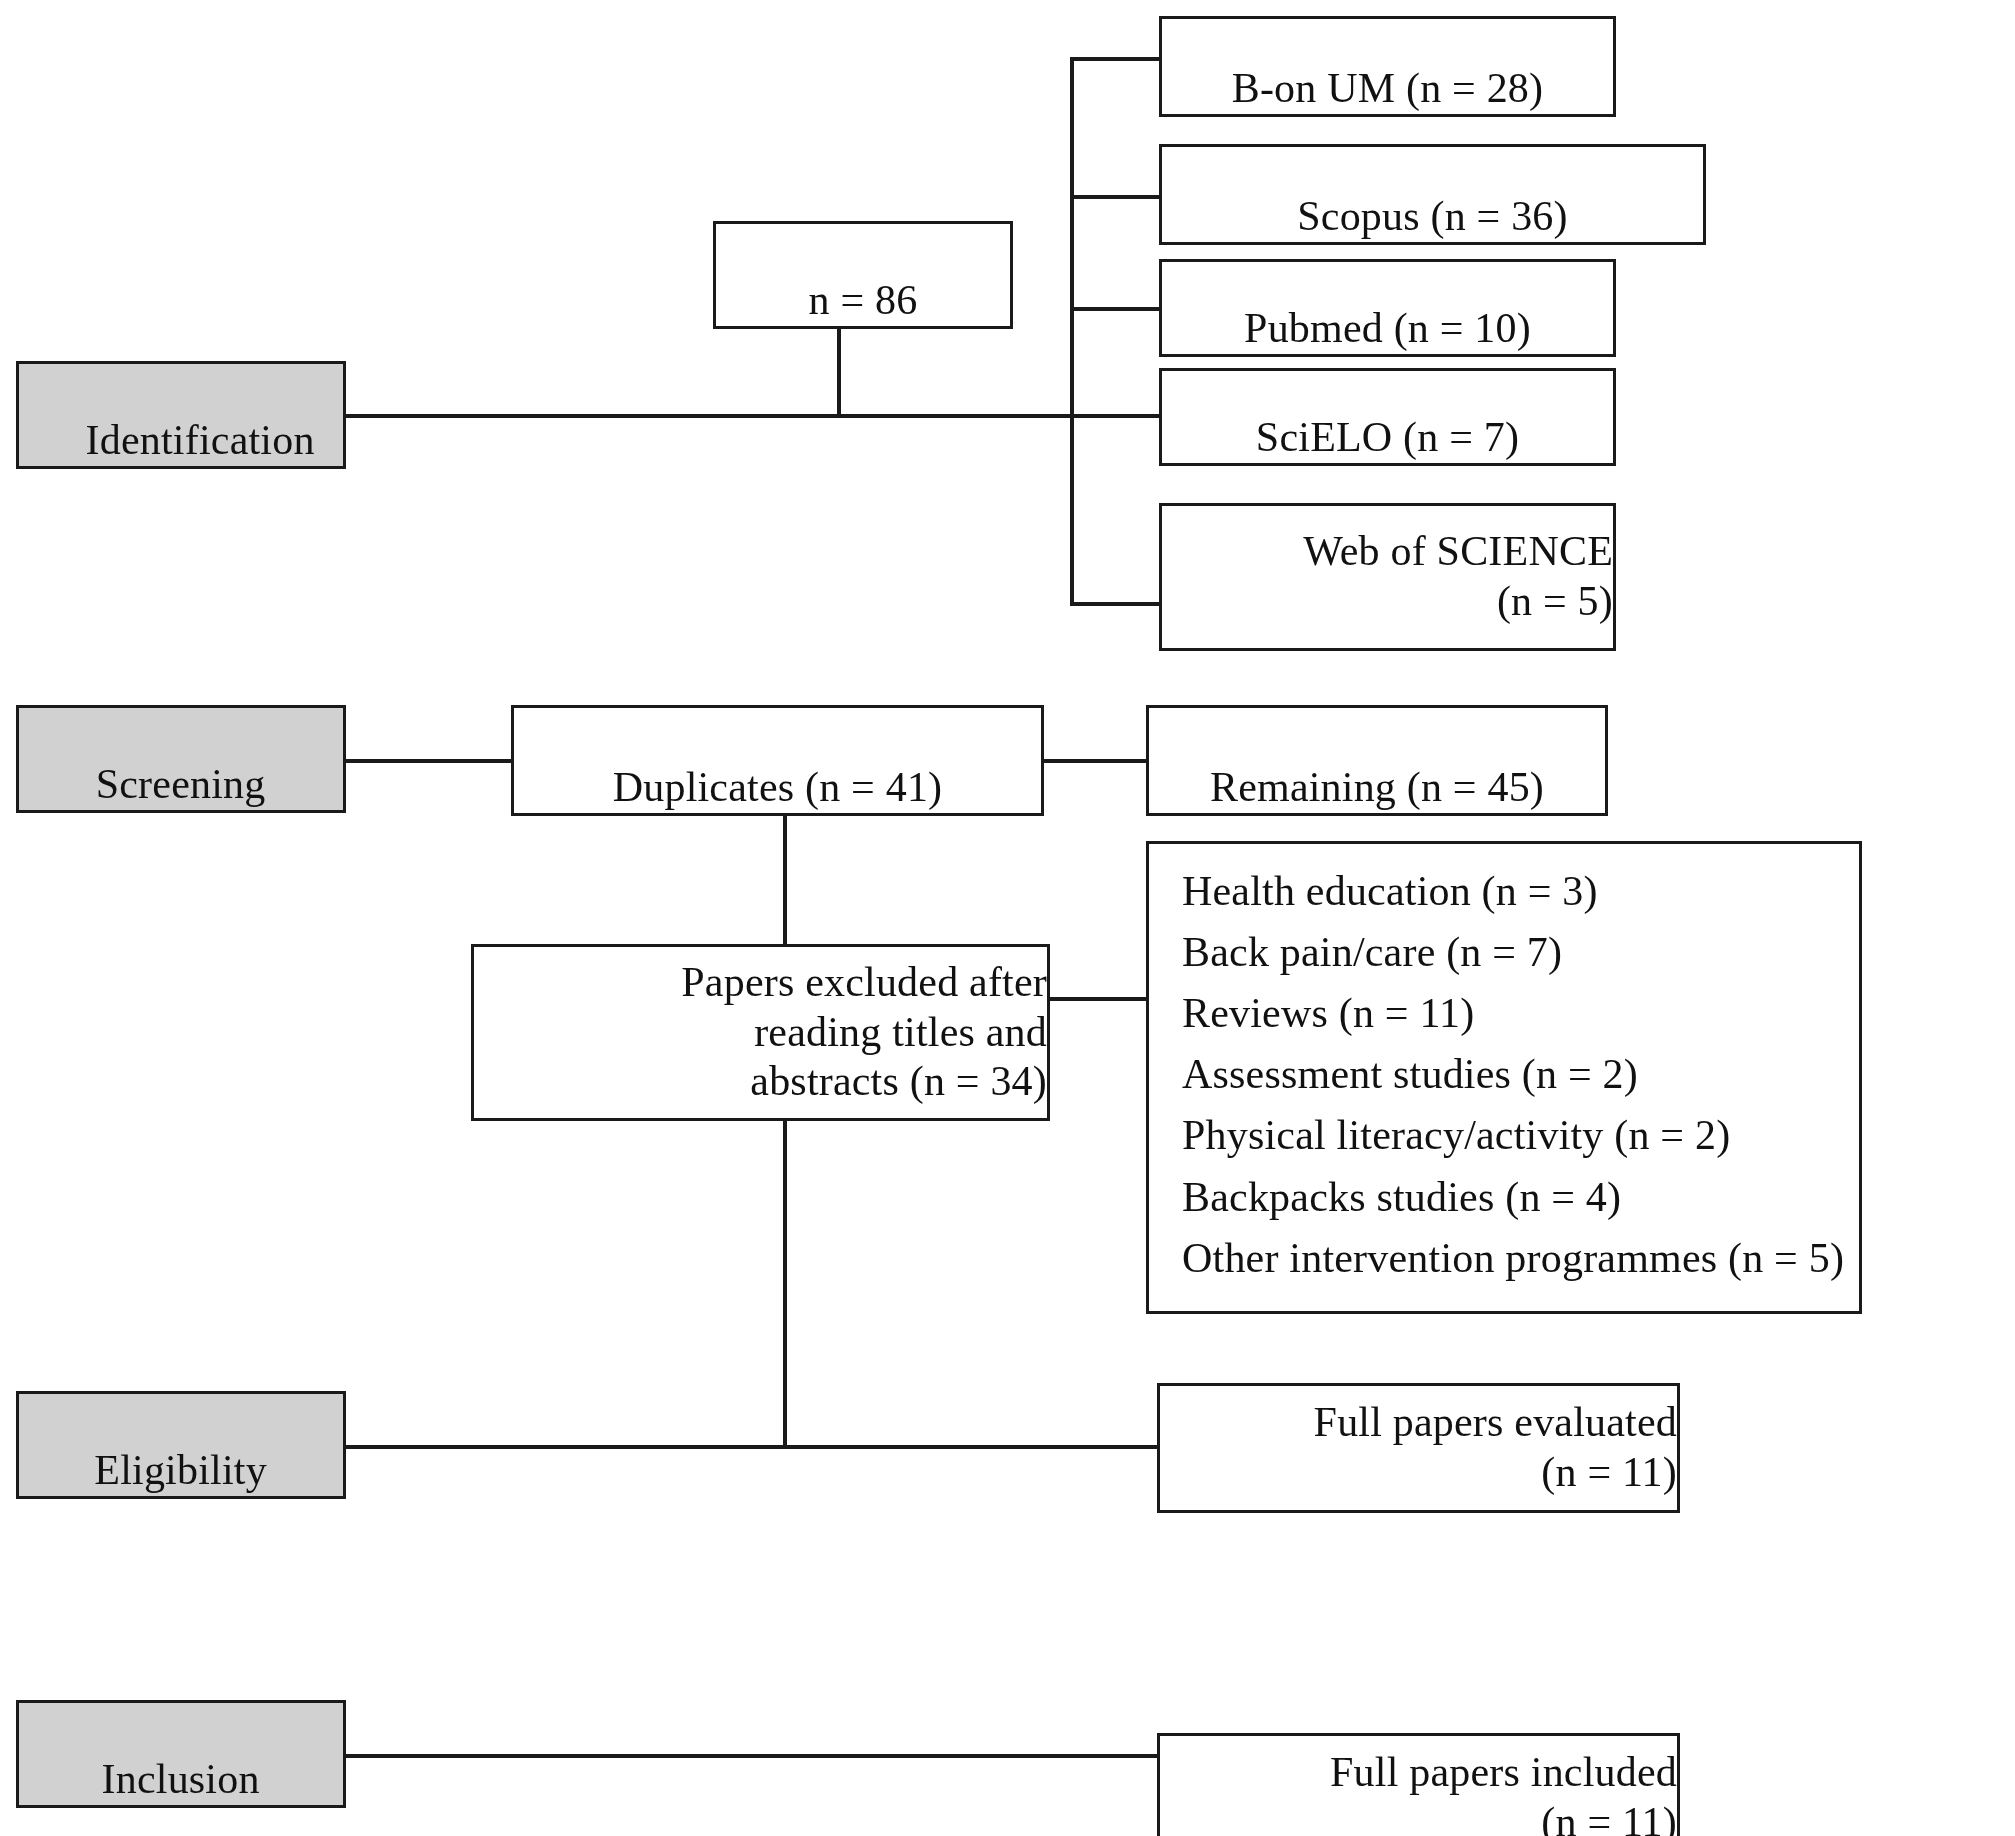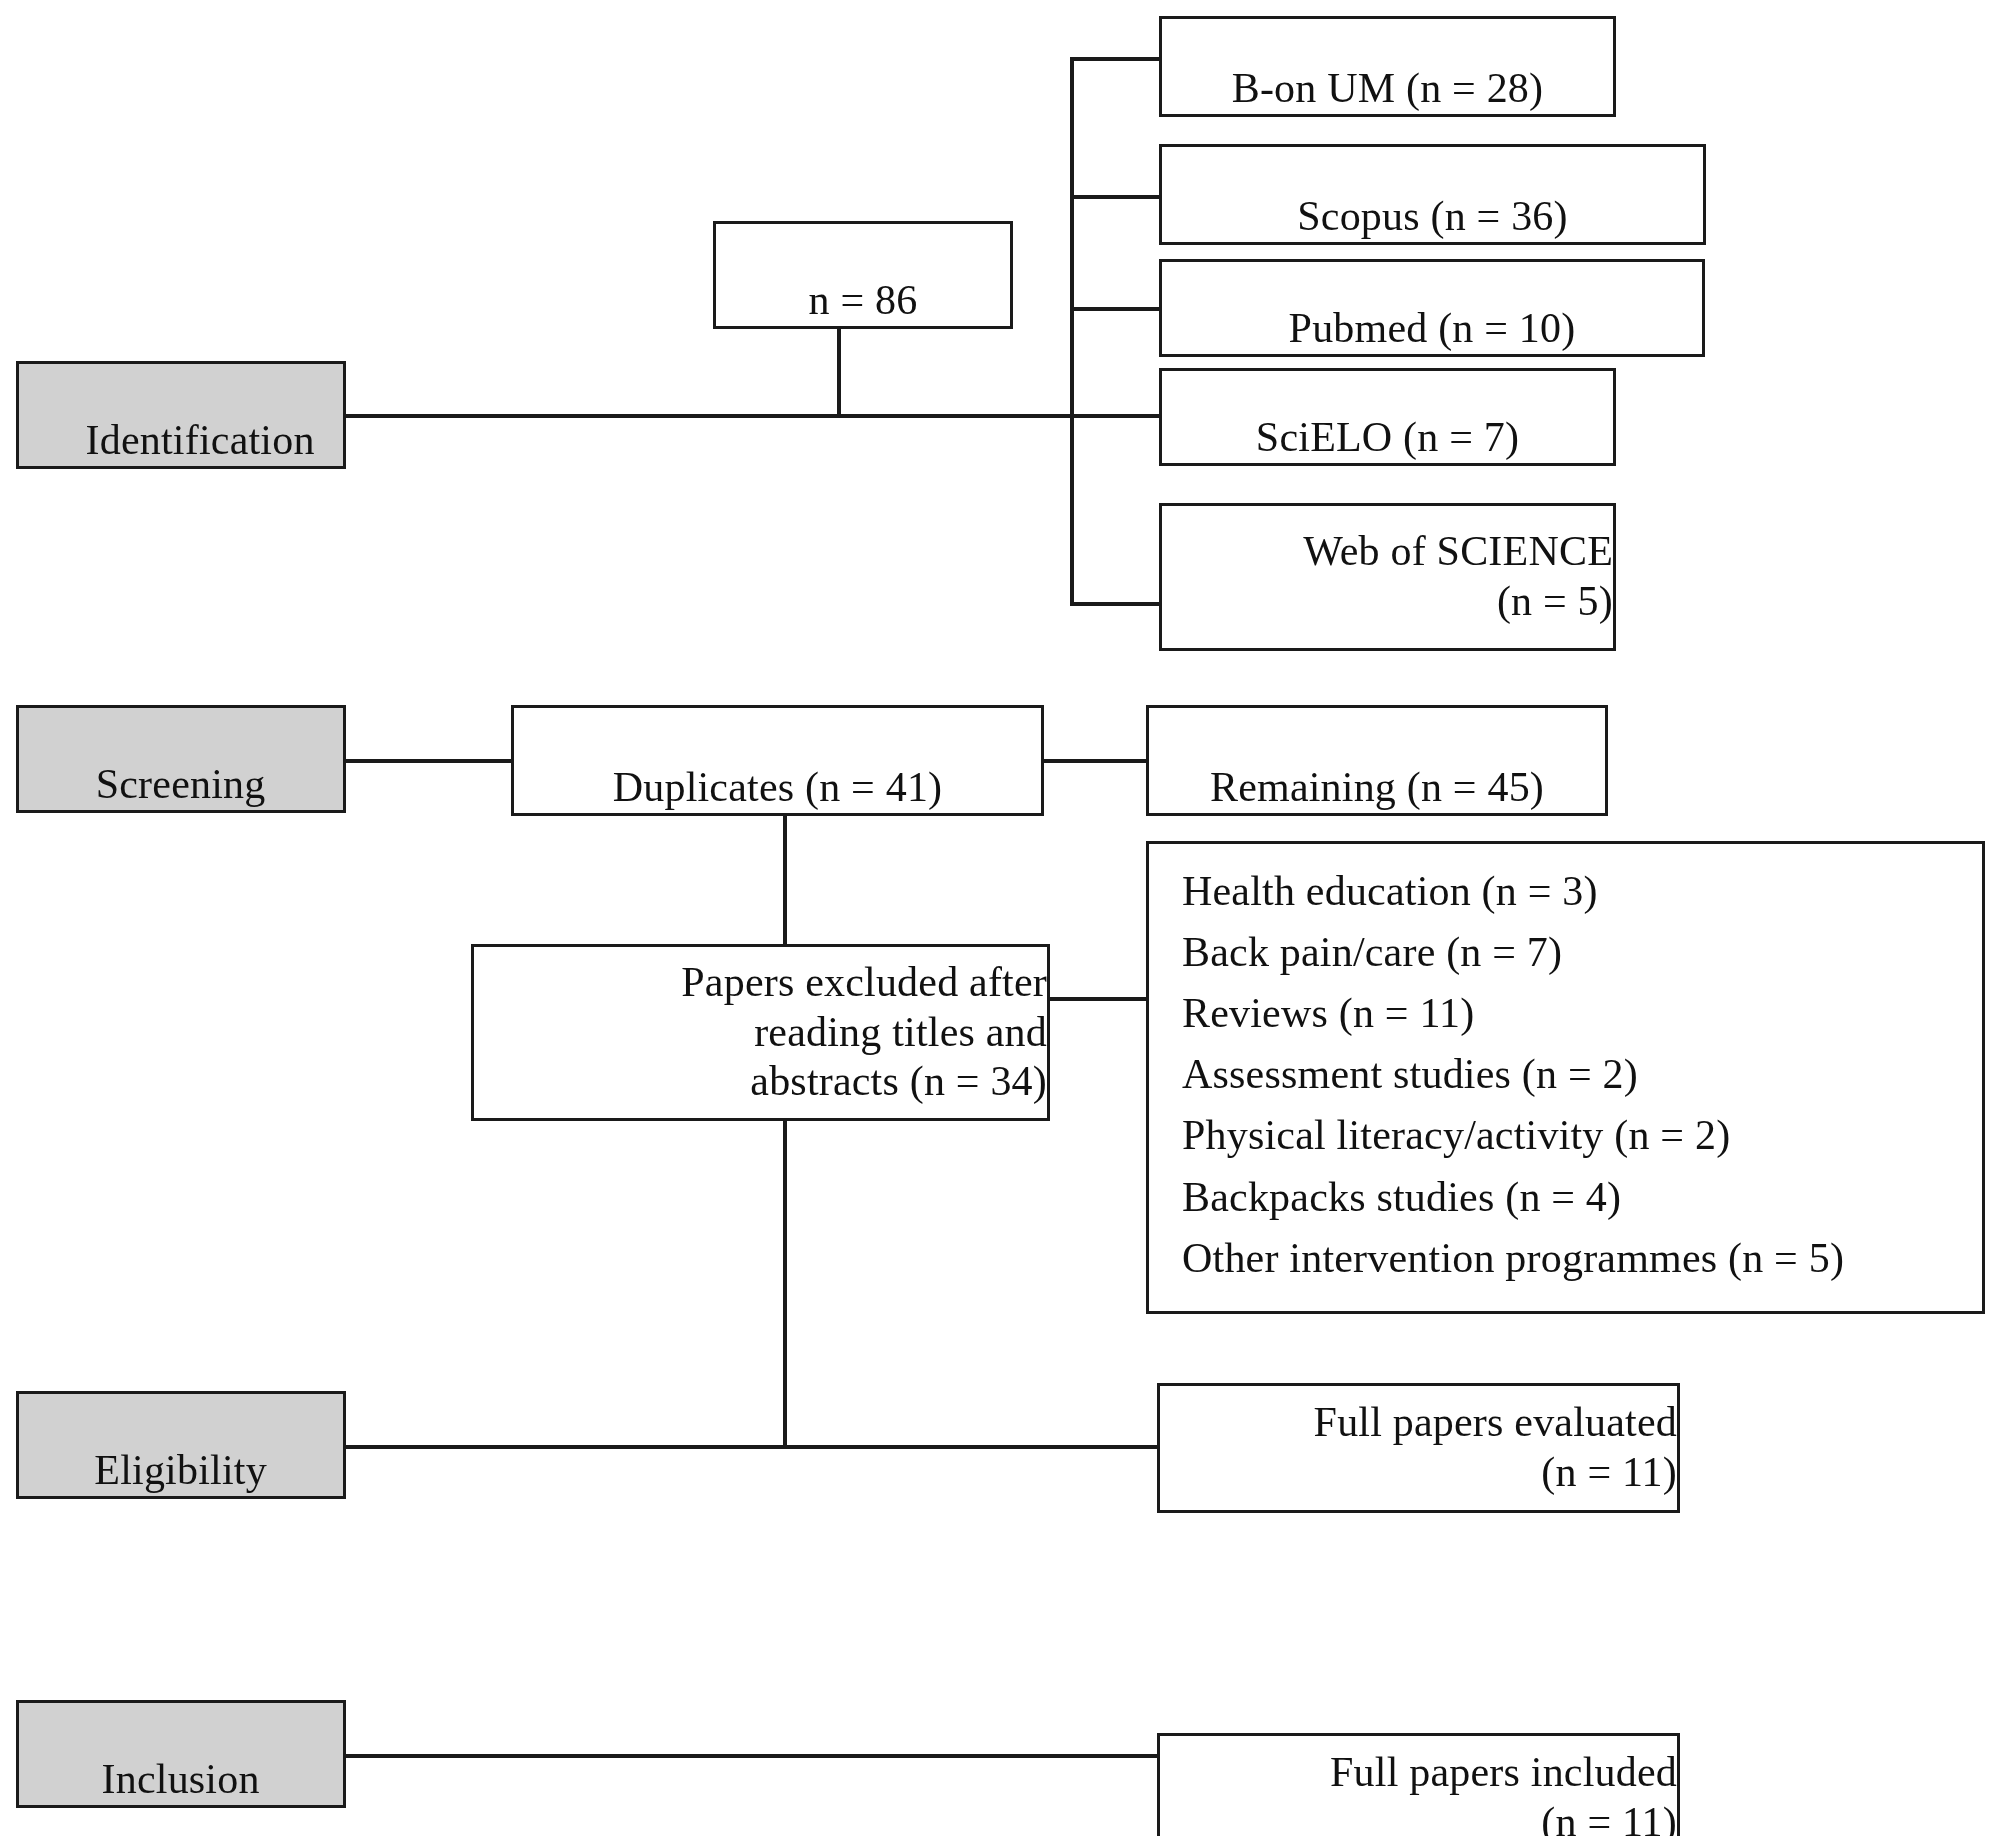--- a/index.html
+++ b/index.html
@@ -106,21 +106,21 @@
   </div>
 
   <div class="node" style="left:1159px; top:15.6px; width:457px; height:101px;">
     <span class="line">B-on UM (n = 28)</span>
   </div>
 
   <div class="node" style="left:1159px; top:144px; width:547px; height:101px;">
     <span class="line">Scopus (n = 36)</span>
   </div>
 
-  <div class="node" style="left:1159px; top:259px; width:546px; height:98px;">
+  <div class="node" style="left:1159px; top:259px; width:457px; height:98px;">
     <span class="line">Pubmed (n = 10)</span>
   </div>
 
   <div class="node" style="left:1159px; top:368px; width:457px; height:98px;">
     <span class="line">SciELO (n = 7)</span>
   </div>
 
   <div class="node" style="left:1159px; top:503px; width:457px; height:148px; flex-direction:column;">
     <span class="line">Web of SCIENCE</span>
     <span class="line">(n = 5)</span>
@@ -133,21 +133,21 @@
   <div class="node" style="left:1146px; top:705px; width:462px; height:111px;">
     <span class="line">Remaining (n = 45)</span>
   </div>
 
   <div class="node" style="left:471px; top:944px; width:579px; height:177px; flex-direction:column;">
     <span class="line">Papers excluded after</span>
     <span class="line">reading titles and</span>
     <span class="line">abstracts (n = 34)</span>
   </div>
 
-  <div class="node listbox" style="left:1146px; top:841px; width:839px; height:473px;">
+  <div class="node listbox" style="left:1146px; top:841px; width:716px; height:473px;">
     <span class="li">Health education (n = 3)</span>
     <span class="li">Back pain/care (n = 7)</span>
     <span class="li">Reviews (n = 11)</span>
     <span class="li">Assessment studies (n = 2)</span>
     <span class="li">Physical literacy/activity (n = 2)</span>
     <span class="li">Backpacks studies (n = 4)</span>
     <span class="li">Other intervention programmes (n = 5)</span>
   </div>
 
   <div class="node" style="left:1157px; top:1383px; width:523px; height:130px; flex-direction:column;">

